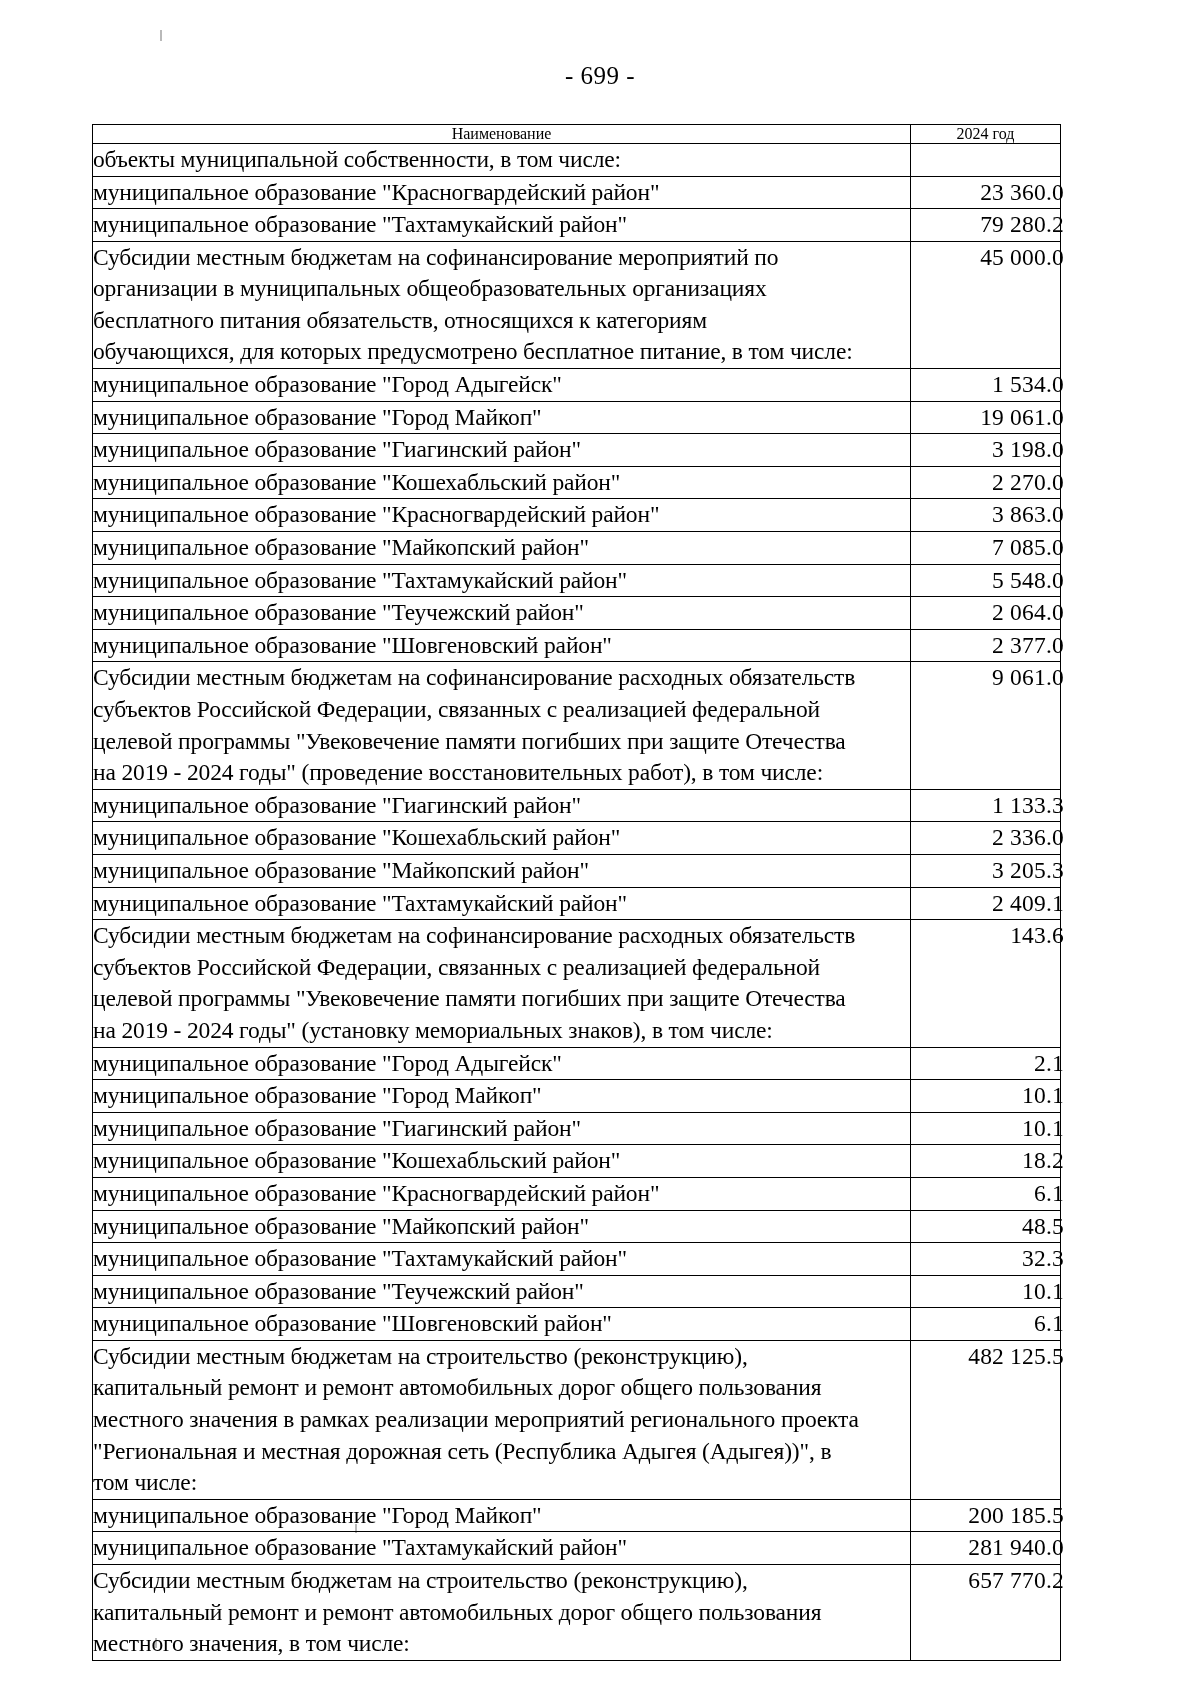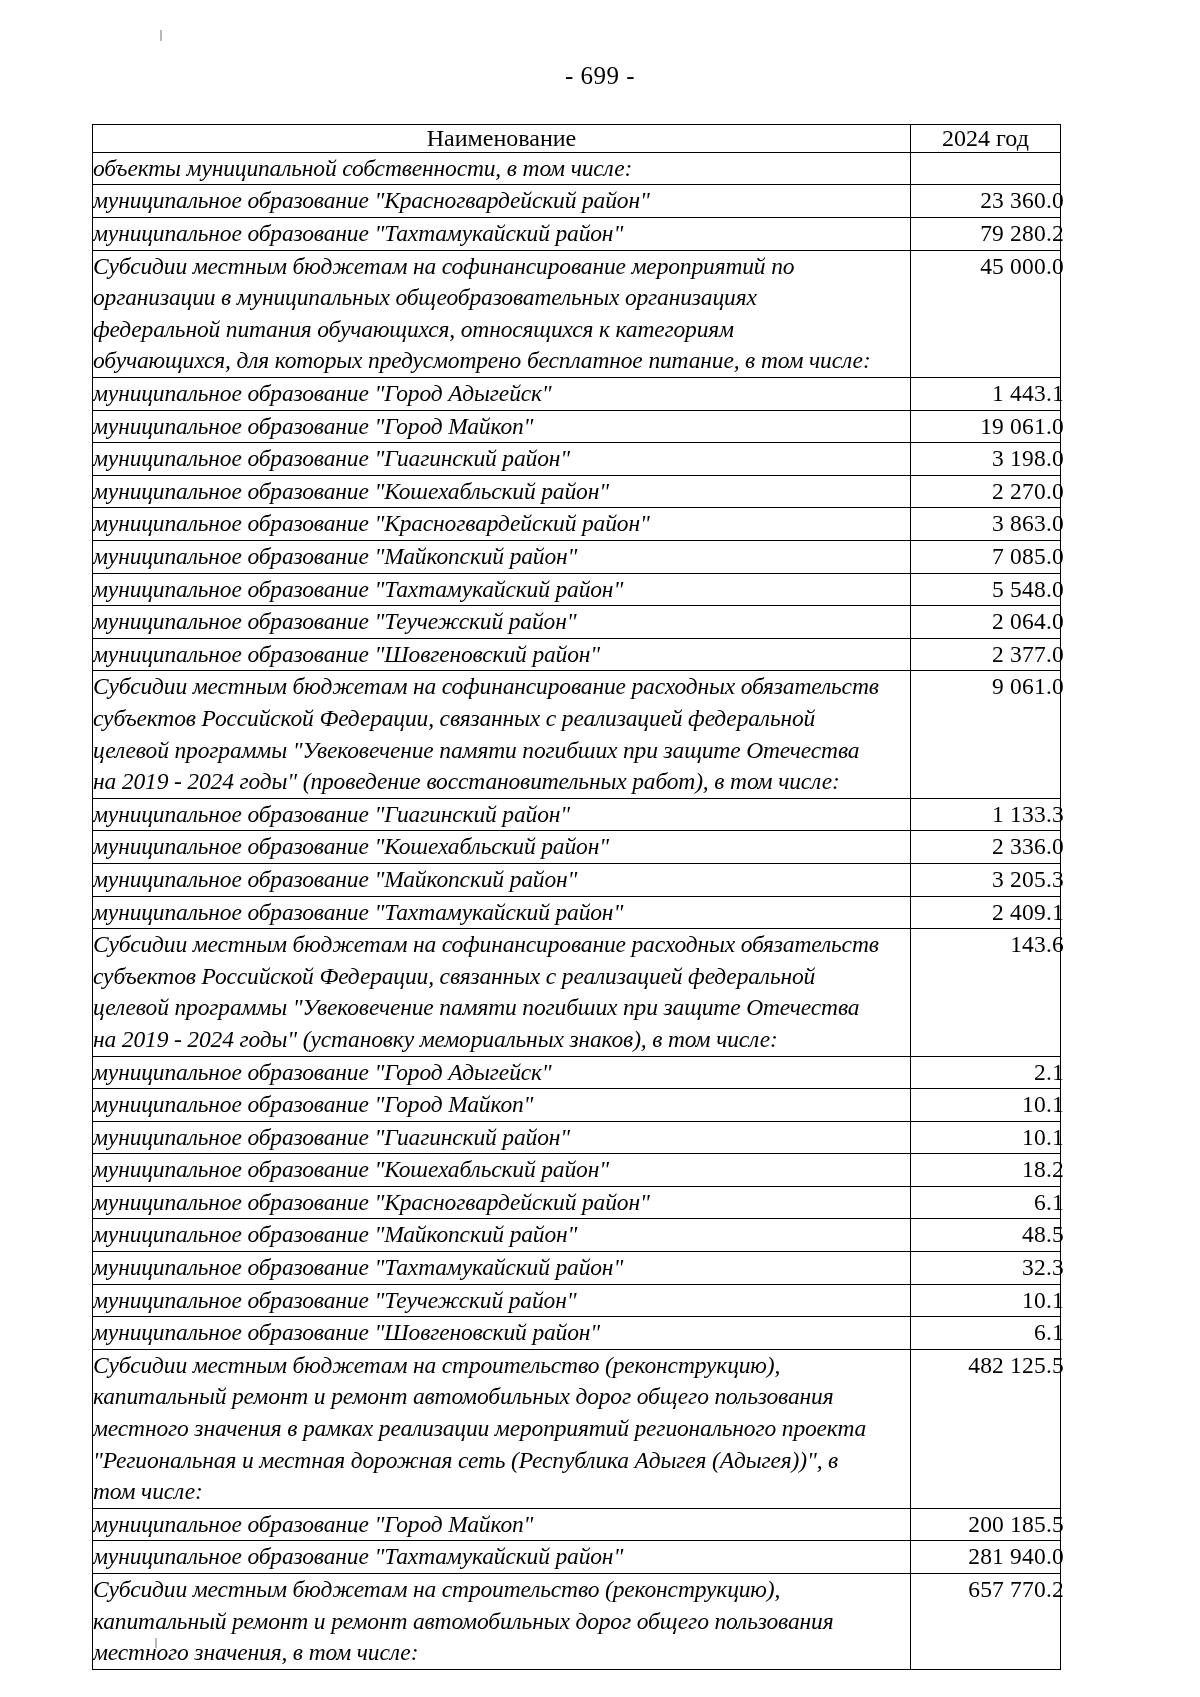--- a/index.html
+++ b/index.html
@@ -57,31 +57,30 @@
     padding: 0;
     vertical-align: top;
     font-weight: normal;
   }
 
   col.col-name { width: 818px; }
   col.col-value { width: 150px; }
 
   .hdr-cell {
     text-align: center;
-    font-size: 24px;
+    font-size: 16px;
     padding: 5px 0 7px 0;
     line-height: 1.12;
   }
 
   .name-cell {
     padding: 3px 4px 4px 4px;
     line-height: 1.345;
     text-align: left;
     letter-spacing: -0.15px;
-    font-style: italic;
   }
 
   .name-cell .line {
     white-space: nowrap;
     display: block;
   }
 
   .value-cell {
     text-align: right;
     padding: 3px 0 4px 0;
@@ -136,30 +135,30 @@
         <tr>
           <td class="name-cell">
             <span class="line">муниципальное образование "Тахтамукайский район"</span>
           </td>
           <td class="value-cell"><span class="num">79 280.2</span></td>
         </tr>
         <tr>
           <td class="name-cell">
             <span class="line">Субсидии местным бюджетам на софинансирование мероприятий по</span>
             <span class="line">организации в муниципальных общеобразовательных организациях</span>
-            <span class="line">федеральной питания обучающихся, относящихся к категориям</span>
+            <span class="line">бесплатного питания обязательств, относящихся к категориям</span>
             <span class="line">обучающихся, для которых предусмотрено бесплатное питание, в том числе:</span>
           </td>
           <td class="value-cell"><span class="num">45 000.0</span></td>
         </tr>
         <tr>
           <td class="name-cell">
             <span class="line">муниципальное образование "Город Адыгейск"</span>
           </td>
-          <td class="value-cell"><span class="num">1 443.1</span></td>
+          <td class="value-cell"><span class="num">1 534.0</span></td>
         </tr>
         <tr>
           <td class="name-cell">
             <span class="line">муниципальное образование "Город Майкоп"</span>
           </td>
           <td class="value-cell"><span class="num">19 061.0</span></td>
         </tr>
         <tr>
           <td class="name-cell">
             <span class="line">муниципальное образование "Гиагинский район"</span>

